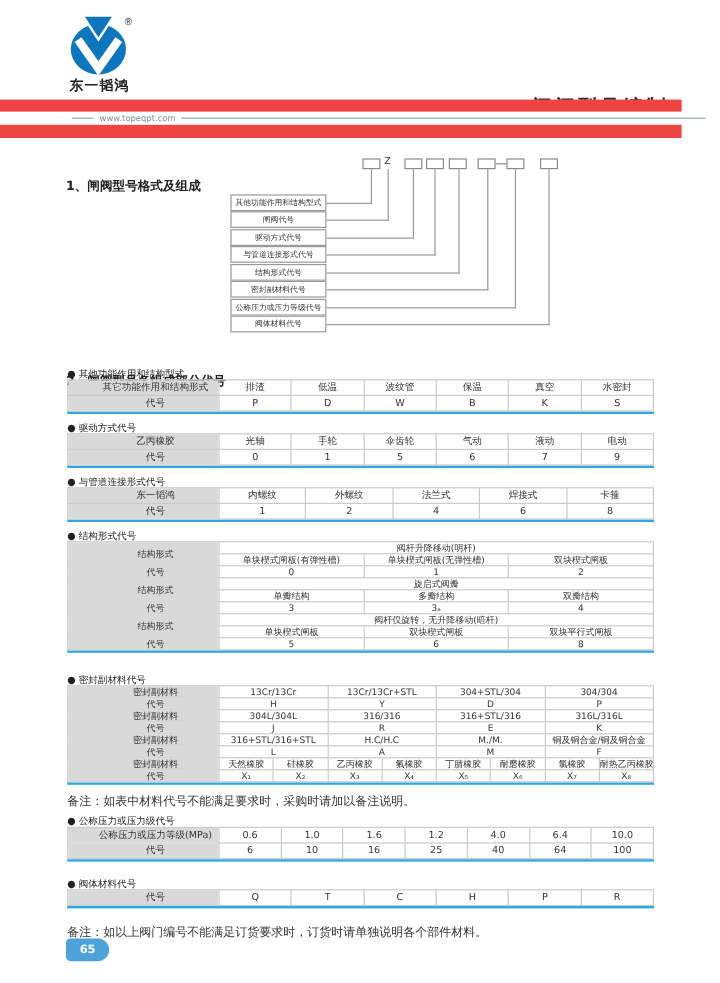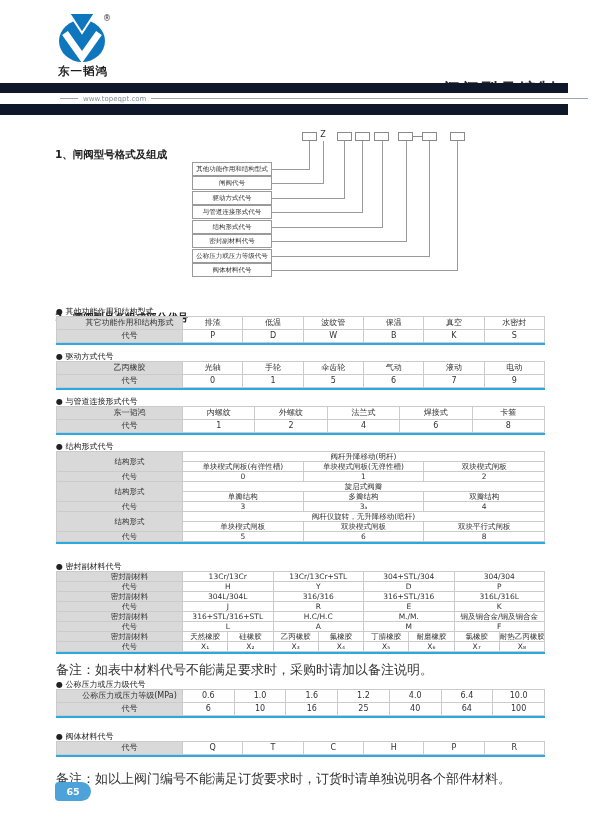--- a/index.html
+++ b/index.html
@@ -5,21 +5,21 @@
   html,body{margin:0;padding:0;background:#fff;}
   .page{position:relative;width:600px;height:819px;background:#fff;overflow:hidden;
         font-family:"DejaVu Sans","Liberation Sans",sans-serif;color:#333;}
 
   
   .logo-svg{position:absolute;left:56px;top:12px;width:54px;height:52px;}
   .logo-text{position:absolute;left:48px;top:64px;width:70px;text-align:center;
              font-size:11.5px;font-weight:bold;color:#1d1d1d;letter-spacing:1px;}
   .doc-title{position:absolute;top:36px;right:43px;font-size:17px;font-weight:bold;
              color:#2d2d2d;letter-spacing:2px;margin-top:42px;}
-  .band{position:absolute;left:0;top:83px;width:568px;height:32px;background:#0f172a;}
+  .band{position:absolute;left:0;top:83px;width:568px;height:32px;background:#ef4444;}
   .band-stripe{position:absolute;left:0;top:10px;width:600px;height:11px;background:#fff;
                display:flex;align-items:center;}
   .line-l{margin-left:60px;width:18px;height:1px;background:#9aa7ad;}
   .site{font-size:7px;color:#7d8d96;margin:0 5px;white-space:nowrap;}
   .line-r{flex:1;height:1px;background:#9aa7ad;margin-right:12px;}
 
   
   .h1{position:absolute;left:55px;font-size:10.5px;font-weight:bold;color:#222;margin-top:19px;}
 
   
@@ -29,21 +29,21 @@
       font-size:8px;color:#333;}
   .mdash{position:absolute;top:136px;left:413px;width:9px;height:0;border-top:1px solid #8a8a8a;}
   .conn{position:absolute;left:270px;top:141px;border-right:1px solid #9a9a9a;
         border-bottom:1px solid #9a9a9a;}
   .dlabel{position:absolute;left:192px;width:78px;height:12px;border:1px solid #9a9a9a;
           font-size:6.5px;line-height:12px;text-align:center;color:#333;background:#fff;
           white-space:nowrap;overflow:hidden;}
 
   
   .bullet{position:absolute;left:56px;font-size:8px;color:#222;white-space:nowrap;}
-  .note{position:absolute;left:56px;font-size:13px;color:#333;white-space:nowrap;}
+  .note{position:absolute;left:56px;font-size:10px;color:#333;white-space:nowrap;}
 
   
   .tblwrap{position:absolute;left:56px;width:489px;border-bottom:2px solid #2ba9e1;}
   table{width:100%;border-collapse:collapse;table-layout:fixed;}
   td{border:1px solid #cbcbcb;font-size:8px;color:#333;text-align:center;
      height:12px;padding:0;line-height:1;overflow:hidden;white-space:nowrap;}
   td.lbl{background:#d9d9d9;padding-left:20px;}
   .dense td{height:9px;font-size:7.5px;}
 
   .badge{position:absolute;left:55px;top:782px;width:36px;height:19px;background:#4da3d9;

